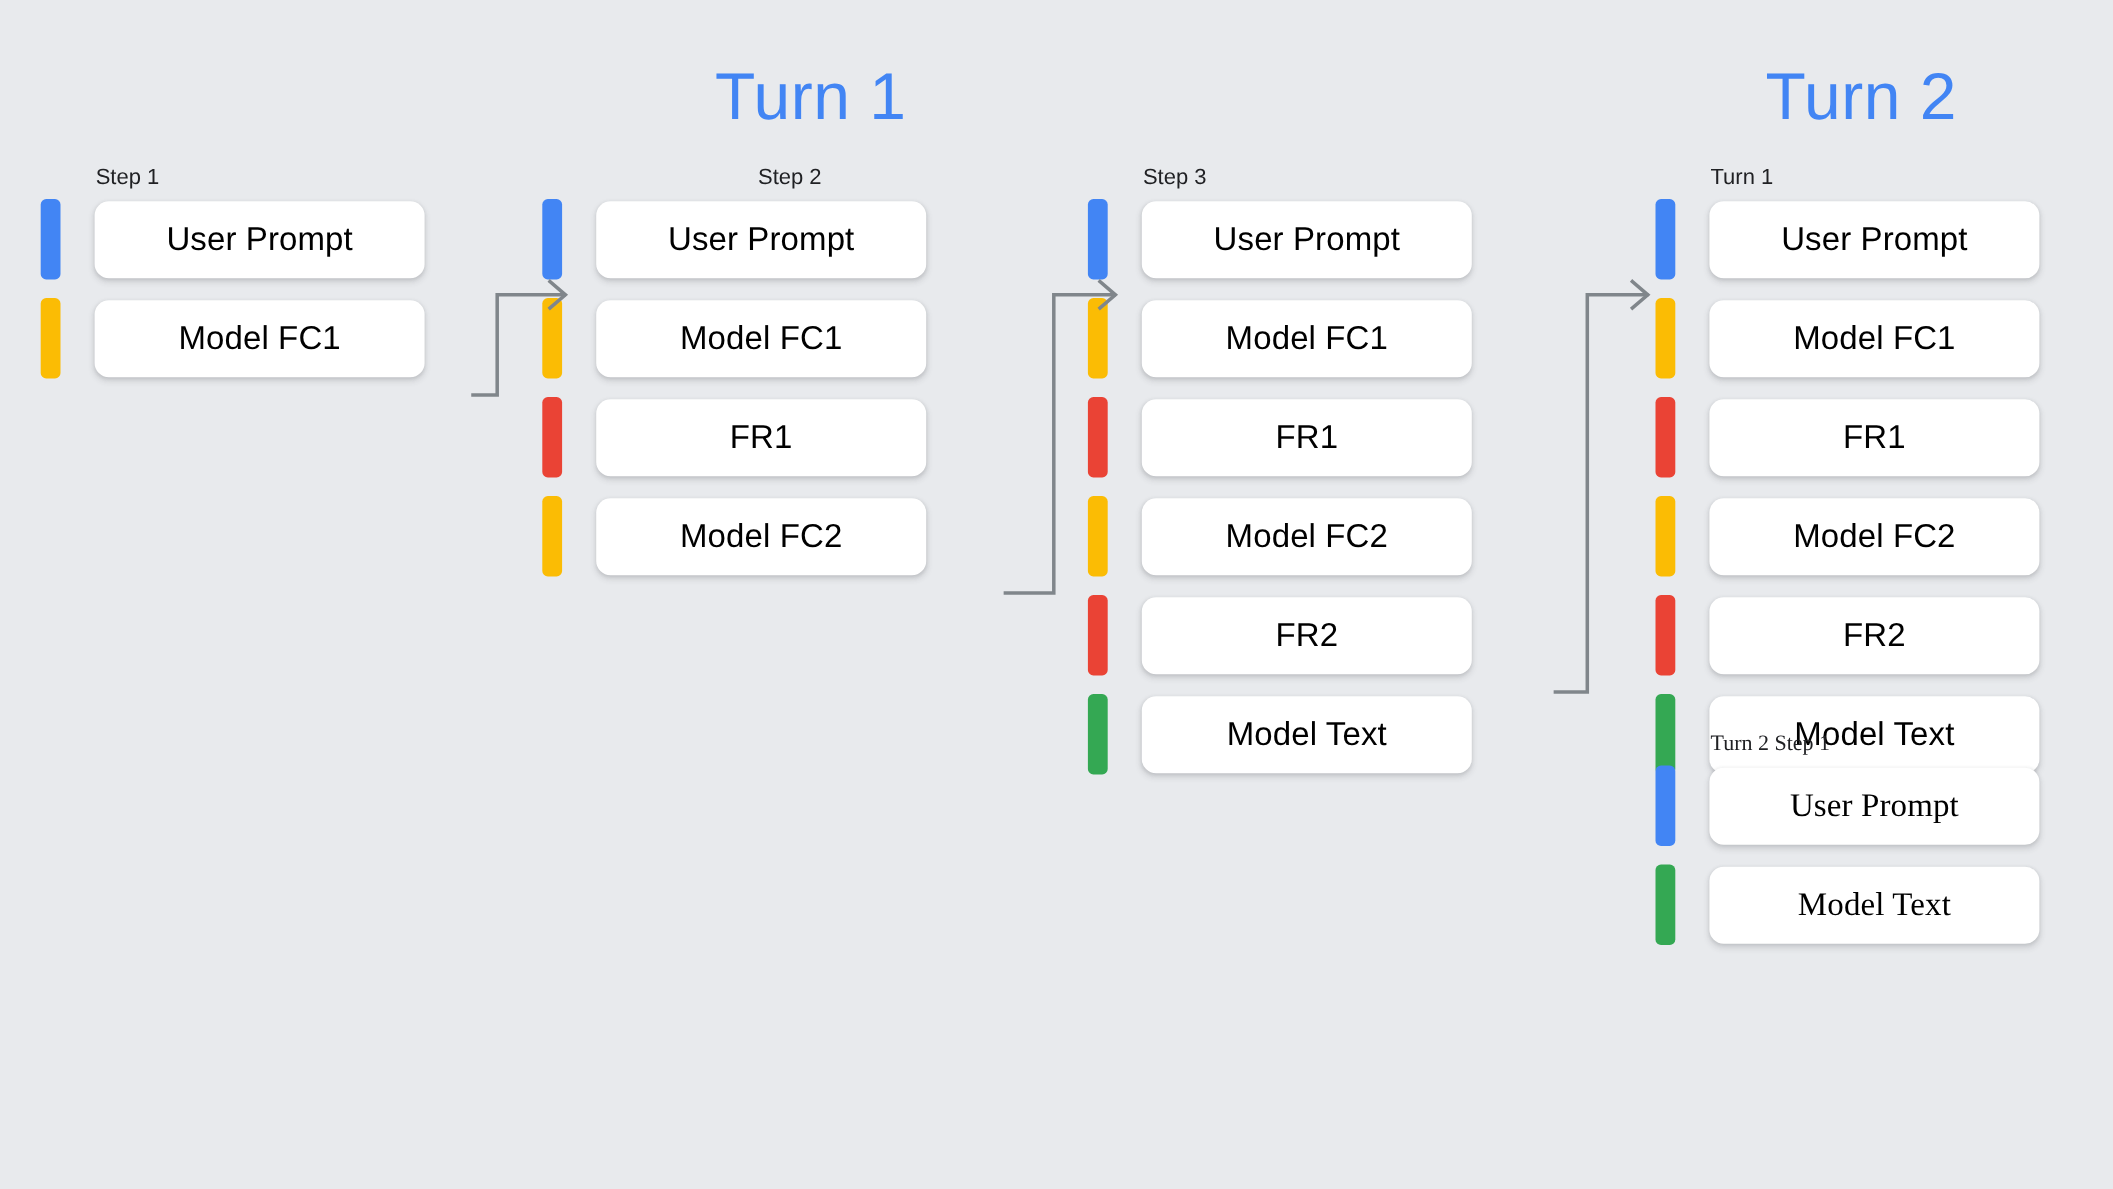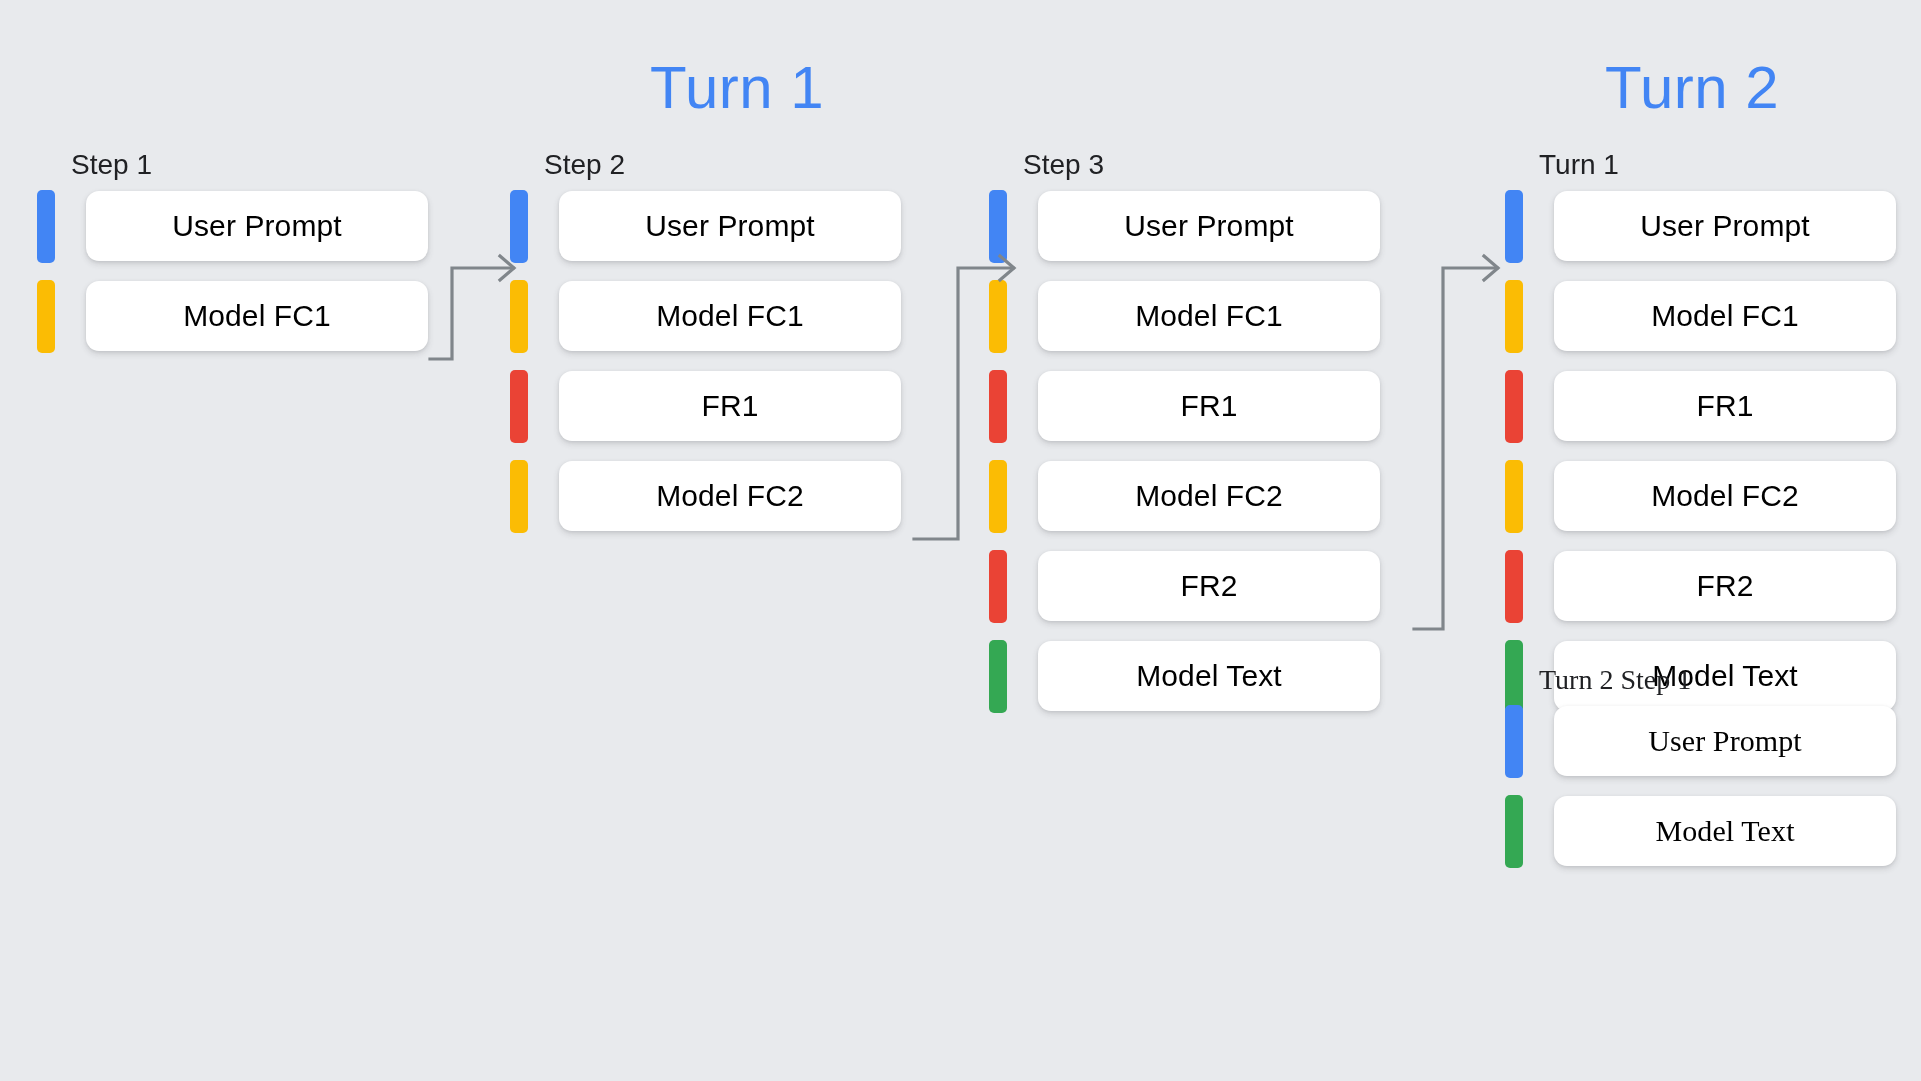--- a/index.html
+++ b/index.html
@@ -30,24 +30,24 @@
   #turn-title-1 { left: 650px; top: 58px; }
   #turn-title-2 { left: 1605px; top: 58px; }
 
   
   .column {
     position: absolute;
     width: 400px;
   }
 
   .column-label {
-    font-size: 28px;
+    font-size: 20px;
     font-weight: 400;
     color: #202124;
-    margin-left: 34px;
+    margin-left: 50px;
     margin-bottom: 9px;
     line-height: 1.1;
     white-space: nowrap;
   }
 
   .rows { position: relative; }
 
   .row {
     display: flex;
     align-items: center;
@@ -57,21 +57,21 @@
 
   .row-bar {
     width: 18px;
     height: 73px;
     border-radius: 5px;
     flex: 0 0 18px;
   }
 
   .row-card {
     margin-left: 31px;
-    width: 342px;
+    width: 300px;
     height: 70px;
     background: #ffffff;
     border-radius: 13px;
     box-shadow: 0 3px 6px rgba(60,64,67,0.16), 0 1px 3px rgba(60,64,67,0.10);
     display: flex;
     align-items: center;
     justify-content: center;
   }
 
   .row-card-label {
@@ -127,21 +127,21 @@
     <div class="row">
       <div class="row-bar" style="background: rgb(251, 188, 4);"></div>
       <div class="row-card">
         <span class="row-card-label">Model FC1</span>
       </div>
     </div>
 
   </div>
 </div>
 
-<div class="column" id="col-step-2" style="left:510px; top:150px;">
+<div class="column" id="col-step-2" style="left:493px; top:150px;text-align:center;">
   <div class="column-label">Step 2</div>
   <div class="rows">
 
     <div class="row">
       <div class="row-bar" style="background: rgb(66, 133, 244);"></div>
       <div class="row-card">
         <span class="row-card-label">User Prompt</span>
       </div>
     </div>
 

